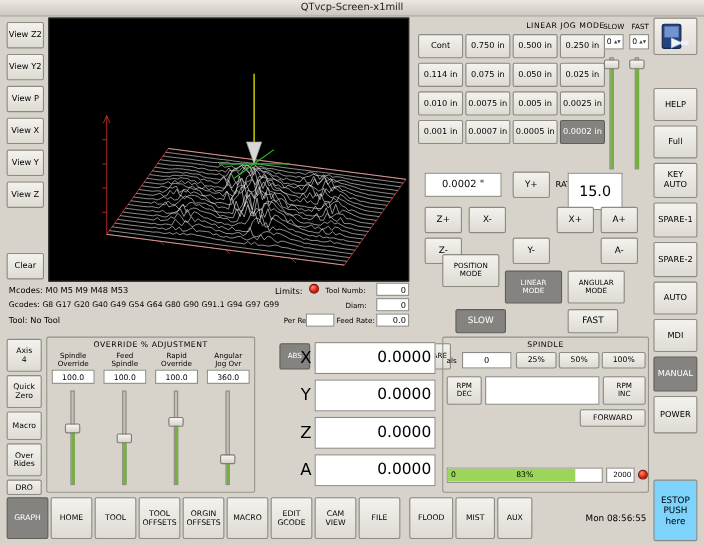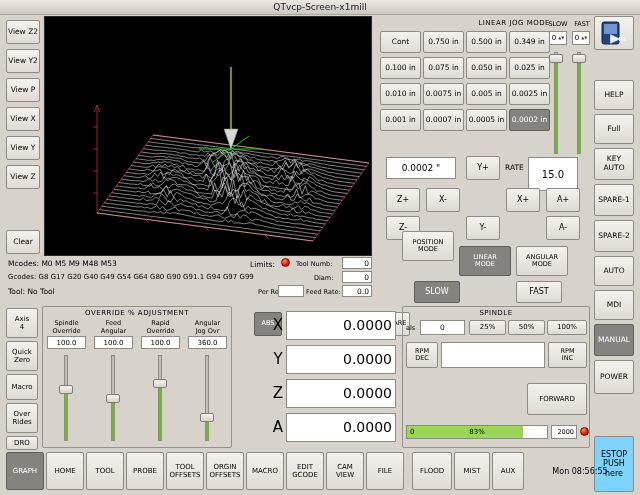--- a/index.html
+++ b/index.html
@@ -105,22 +105,22 @@
     </g>
   </svg>
 </div>
 
 <div class="lbl" style="left:380px;top:19px;width:170px;text-align:right;font-size:7px;letter-spacing:.5px">LINEAR JOG MODE</div>
 
 <div class="joggrid">
   <div class="btn jbtn">Cont</div>
   <div class="btn jbtn">0.750 in</div>
   <div class="btn jbtn">0.500 in</div>
-  <div class="btn jbtn">0.349 in</div>
-  <div class="btn jbtn">0.100 in</div>
+  <div class="btn jbtn">0.250 in</div>
+  <div class="btn jbtn">0.114 in</div>
   <div class="btn jbtn">0.075 in</div>
   <div class="btn jbtn">0.050 in</div>
   <div class="btn jbtn">0.025 in</div>
   <div class="btn jbtn">0.010 in</div>
   <div class="btn jbtn">0.0075 in</div>
   <div class="btn jbtn">0.005 in</div>
   <div class="btn jbtn">0.0025 in</div>
   <div class="btn jbtn">0.001 in</div>
   <div class="btn jbtn">0.0007 in</div>
   <div class="btn jbtn">0.0005 in</div>
@@ -144,21 +144,21 @@
 </div>
 <div class="vslider" style="left:574px;top:52px;height:102px">
   <div class="groove"></div>
   <div class="gfill" style="top: 6%;"></div>
   <div class="handle" style="top: calc(6% - 4px);"></div>
 </div>
 
 <div class="field ctr" style="left:386px;top:157px;width:70px;height:22px;font-size:9px">0.0002 "</div>
 <div class="btn" style="left:466px;top:156px;width:34px;height:24px">Y+</div>
 <div class="lbl" style="left:505px;top:163px">RATE</div>
-<div class="field ctr" style="left:528px;top:157px;width:50px;height:34px;font-size:10px">15.0</div>
+<div class="field ctr" style="left:516px;top:157px;width:50px;height:34px;font-size:13px">15.0</div>
 
 <div class="btn" style="left:386px;top:188px;width:34px;height:24px">Z+</div>
 <div class="btn" style="left:426px;top:188px;width:34px;height:24px">X-</div>
 <div class="btn" style="left:506px;top:188px;width:34px;height:24px">X+</div>
 <div class="btn" style="left:546px;top:188px;width:34px;height:24px">A+</div>
 <div class="btn" style="left:386px;top:216px;width:34px;height:24px">Z-</div>
 <div class="btn" style="left:466px;top:216px;width:34px;height:24px">Y-</div>
 <div class="btn" style="left:546px;top:216px;width:34px;height:24px">A-</div>
 
 <div class="btn" style="left:402px;top:231px;width:52px;height:30px;font-size:6.5px">POSITION
@@ -201,21 +201,21 @@
   <div class="lbl" style="left:1px;top:12px;width:45px;text-align:center;font-size:6.5px;white-space:pre-line">Spindle
 Override</div>
   <div class="field ctr" style="left:4px;top:29px;width:39px;height:13px;font-size:7px">100.0</div>
   <div class="vslider" style="left:18px;top:48px;height:86px">
     <div class="groove"></div>
       <div class="gfill" style="top: 40%;"></div>
       <div class="handle" style="top: calc(40% - 4px);"></div>
   </div>
 
   <div class="lbl" style="left:48px;top:12px;width:45px;text-align:center;font-size:6.5px;white-space:pre-line">Feed
-Angular</div>
+Spindle</div>
   <div class="field ctr" style="left:51px;top:29px;width:39px;height:13px;font-size:7px">100.0</div>
   <div class="vslider" style="left:65px;top:48px;height:86px">
     <div class="groove"></div>
       <div class="gfill" style="top: 50%;"></div>
       <div class="handle" style="top: calc(50% - 4px);"></div>
   </div>
 
   <div class="lbl" style="left:95px;top:12px;width:45px;text-align:center;font-size:6.5px;white-space:pre-line">Rapid
 Override</div>
   <div class="field ctr" style="left:98px;top:29px;width:39px;height:13px;font-size:7px">100.0</div>
@@ -269,21 +269,21 @@
   <div class="btn" style="left:66px;top:13px;width:37px;height:15px;font-size:7px">25%</div>
   <div class="btn" style="left:105px;top:13px;width:37px;height:15px;font-size:7px">50%</div>
   <div class="btn" style="left:144px;top:13px;width:40px;height:15px;font-size:7px">100%</div>
 
   <div class="btn" style="left:3px;top:35px;width:32px;height:26px;font-size:6.5px">RPM
 DEC</div>
   <div class="field" style="left:38px;top:35px;width:104px;height:26px"></div>
   <div class="btn" style="left:145px;top:35px;width:39px;height:26px;font-size:6.5px">RPM
 INC</div>
 
-  <div class="btn" style="left:124px;top:76px;width:60px;height:32px;font-size:7px">FORWARD</div>
+  <div class="btn" style="left:124px;top:65px;width:60px;height:16px;font-size:7px">FORWARD</div>
 
   <div class="pbar" style="left:3px;top:118px;width:142px;height:14px">
     <div class="pfill" style="width: 83%;"></div>
     <span style="left:3px">0</span>
     <span style="left:0;right:0;text-align:center">83%</span>
   </div>
   <div class="field" style="left:148px;top:118px;width:26px;height:14px;font-size:6.5px">2000</div>
   <div class="led" style="left:177px;top:120px"></div>
 </div>
 
@@ -308,21 +308,20 @@
   <div class="btn stat rb" style="height:34px">POWER</div>
   <div class="btn stat rb white" style="height:56px;margin-top:auto;font-size:8px">ESTOP
 PUSH
 here</div>
 </div>
 
 <div class="bottomrow">
   <div class="btn stat bb sel">GRAPH</div>
   <div class="btn stat bb">HOME</div>
   <div class="btn stat bb">TOOL</div>
-  <div class="btn stat bb">PROBE</div>
   <div class="btn stat bb">TOOL
 OFFSETS</div>
   <div class="btn stat bb">ORGIN
 OFFSETS</div>
   <div class="btn stat bb">MACRO</div>
   <div class="btn stat bb">EDIT
 GCODE</div>
   <div class="btn stat bb">CAM
 VIEW</div>
   <div class="btn stat bb">FILE</div>

